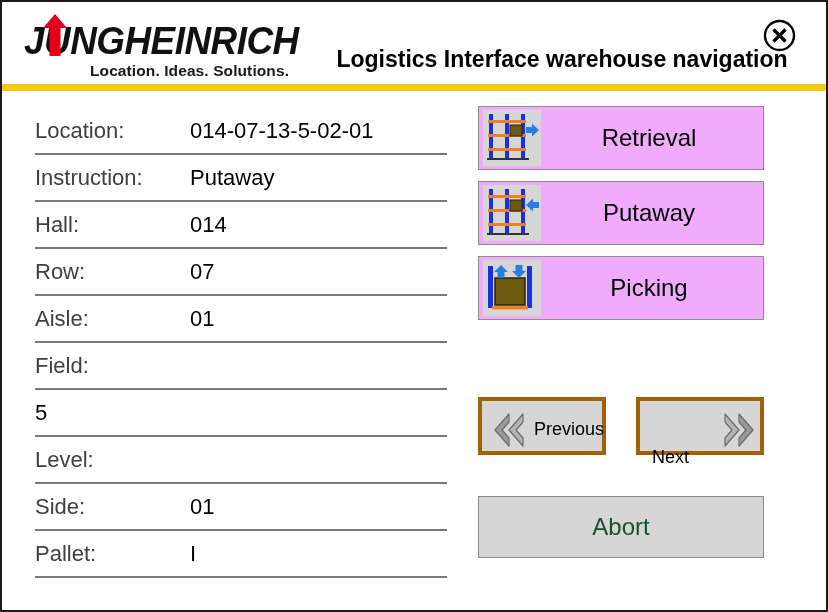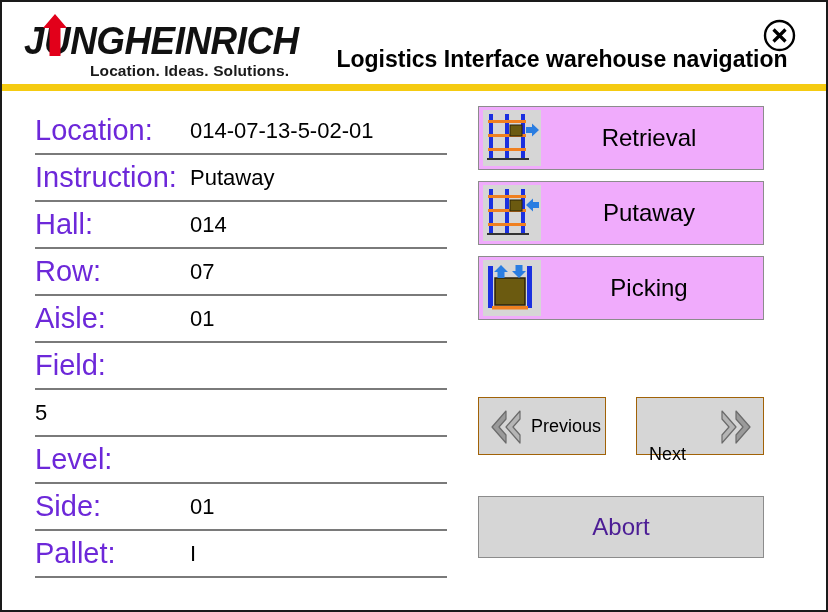--- a/index.html
+++ b/index.html
@@ -102,22 +102,22 @@
     position: relative;
     height: 45px;
     border-bottom: 2px solid #7a7a7a;
     display: flex;
     align-items: center;
   }
   .info-label {
     width: 155px;
     flex: none;
     font-family: "Liberation Sans", sans-serif;
-    font-size: 29px;
-    color: #6d28d9;
+    font-size: 22px;
+    color: #404040;
     white-space: nowrap;
   }
   .info-value {
     flex: 1;
     font-family: "Liberation Sans", sans-serif;
     font-size: 22px;
     color: #000000;
     white-space: nowrap;
   }
 
@@ -163,21 +163,21 @@
     top: 395px;
     width: 288px;
     height: 58px;
   }
   .nav-button {
     position: absolute;
     top: 0;
     width: 128px;
     height: 58px;
     background: #d6d6d6;
-    border: 1px solid #a16207;
+    border: 4px solid #a16207;
     box-sizing: border-box;
     cursor: pointer;
   }
   #prev-button { left: 0; }
   #next-button { left: 158px; }
   .nav-label {
     position: absolute;
     top: 0;
     height: 56px;
     line-height: 56px;
@@ -208,21 +208,21 @@
     box-sizing: border-box;
     cursor: pointer;
   }
   #abort-label {
     width: 100%;
     height: 60px;
     line-height: 60px;
     text-align: center;
     font-family: "Liberation Sans", sans-serif;
     font-size: 24px;
-    color: #4c1d95;
+    color: #14532d;
   }
 </style>
 </head>
 <body>
 
 <div id="app">
 
   <div id="header">
 
     <div id="logo-block">

